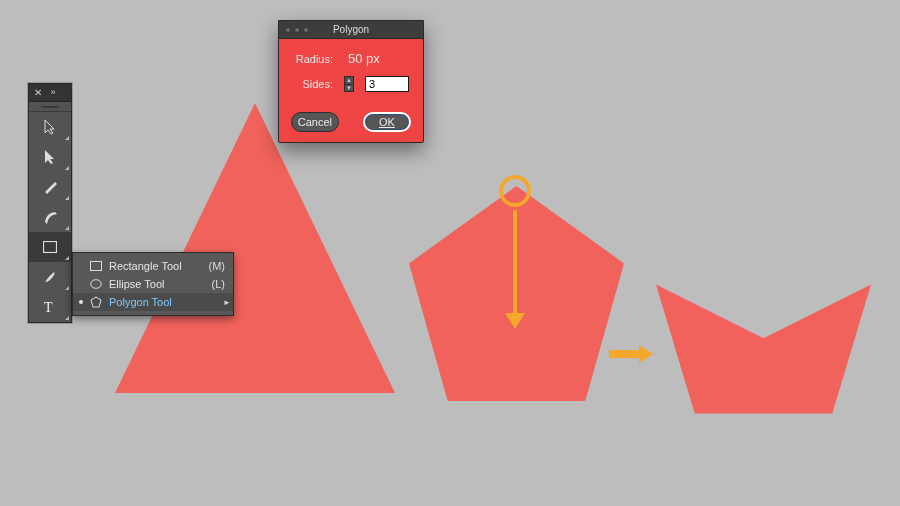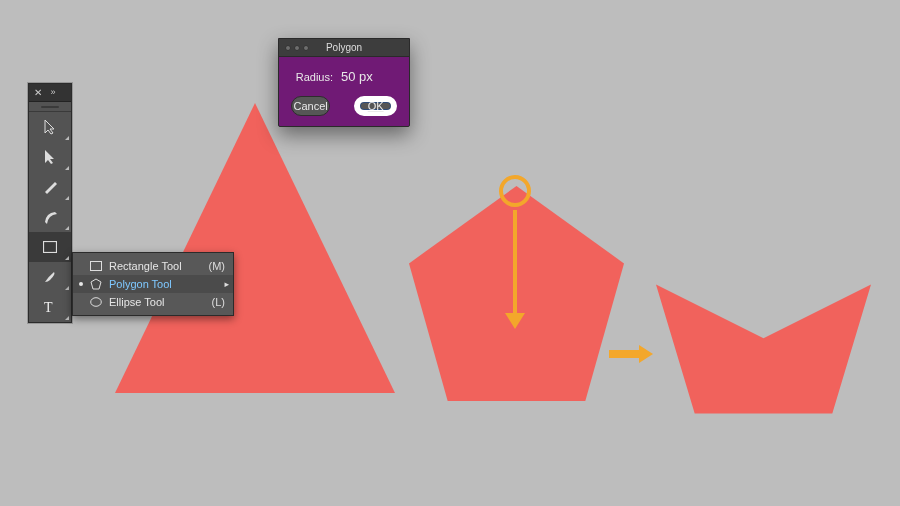--- a/index.html
+++ b/index.html
@@ -128,55 +128,55 @@
   .flyout-item.selected { background:#4b4b4b; }
   .flyout-item.selected .dot{ background:#e6e6e6;}
   .flyout-item.selected .fl-label { color: #7fc8ff; }
   .fl-icon { width:14px; display:flex; justify-content:center;}
   .fl-label { flex:1; font-size:11px;}
   .fl-short { font-size:11px; color:#ddd;}
   .fl-sub { position:absolute; right:4px; font-size:9px; color:#ddd;}
 
   
   .dialog {
-    position: absolute; left: 278px; top: 38px;
-    width: 132px;
-    background: #701a75;
+    position: absolute; left: 278px; top: 20px;
+    width: 146px;
+    background: #ef4444;
     border: 1px solid #2a2a2a;
     box-shadow: 0 8px 20px rgba(0,0,0,.45);
     border-radius: 0 0 2px 2px;
   }
   .dialog-title {
     height: 18px; background: #3d3d3d;
     border-bottom:1px solid #2a2a2a;
     display:flex; align-items:center;
     position:relative;
   }
   .dtl-dots { position:absolute; left:6px; display:flex; gap:3px;}
   .dtl-dots span{width:6px;height:6px;border-radius:50%;background:#6d6d6d;border:1px solid #333;}
   .dtl-text { flex:1; text-align:center; font-size:10px; color:#ddd;}
   .dialog-body { padding: 12px 12px 10px 12px; }
-  .drow { display:flex; align-items:center; margin-bottom:10px; gap:4px;}
+  .drow { display:flex; align-items:center; margin-bottom:10px; gap:11px;}
   .drow label{ width:42px; text-align:right; font-size:11px; color:#e8e8e8;}
   .drow .val { font-size:13px; color:#e8e8e8; padding-left:4px;}
   .stepper { width:10px; height:16px; display:flex; flex-direction:column; background:#505050; border:1px solid #2c2c2c;}
   .stepper div{flex:1;display:flex;align-items:center;justify-content:center;font-size:6px;color:#ccc;border-bottom:1px solid #2c2c2c;}
   .stepper div:last-child{border-bottom:none;}
   .num-input{
     width:44px;height:16px;background:#fff;border:1px solid #1a1a1a;
     color:#000;font-size:11px;padding:0 3px;
   }
-  .dlg-btn-row{display:flex;gap:24px;justify-content:center;margin-top:12px;}
+  .dlg-btn-row{display:flex;gap:24px;justify-content:center;margin-top:20px;}
   .dlg-btn{
     width:58px;height:20px;border-radius:10px;
     background:#565656;border:1px solid #2d2d2d;
     color:#eaeaea;font-size:11px;
     display:flex;align-items:center;justify-content:center;cursor:pointer;
   }
-  .dlg-btn.default{border:6px solid #ffffff; box-shadow: 0 0 0 1px #2e4c7a inset; text-decoration: underline;}
+  .dlg-btn.default{border:2px solid #ffffff; box-shadow: 0 0 0 1px #2e4c7a inset; text-decoration: underline;}
 </style>
 </head>
 <body>
 
 <div class="triangle"></div>
 
 <div class="pentagon-wrap">
   <svg viewBox="0 0 100 100">
       <polygon points="50,0 100,36 82,100 18,100 0,36" fill="#f1625c"></polygon>
     </svg>
@@ -247,54 +247,62 @@
   <div class="flyout-item">
     <span class="dot"></span>
     <span class="fl-icon">
         <svg width="12" height="10">
           <rect x="0.5" y="0.5" width="11" height="9" fill="none" stroke="#ddd"></rect>
         </svg>
       </span>
     <span class="fl-label">Rectangle Tool</span>
     <span class="fl-short">(M)</span>
   </div>
+  <div class="flyout-item">
+    <span class="dot"></span>
+    <span class="fl-icon">
+        <svg width="12" height="10">
+          <ellipse cx="6" cy="5" rx="5.3" ry="4.3" fill="none" stroke="#ddd"></ellipse>
+        </svg>
+      </span>
+    <span class="fl-label">Ellipse Tool</span>
+    <span class="fl-short">(L)</span>
+  </div>
   <div class="flyout-item selected">
     <span class="dot"></span>
     <span class="fl-icon">
         <svg width="12" height="12">
           <polygon points="6,1 11,4 9,11 3,11 1,4" fill="none" stroke="#ddd"></polygon>
         </svg>
       </span>
     <span class="fl-label">Polygon Tool</span>
     <span class="fl-sub">▸</span>
   </div>
-  <div class="flyout-item">
-    <span class="dot"></span>
-    <span class="fl-icon">
-        <svg width="12" height="10">
-          <ellipse cx="6" cy="5" rx="5.3" ry="4.3" fill="none" stroke="#ddd"></ellipse>
-        </svg>
-      </span>
-    <span class="fl-label">Ellipse Tool</span>
-    <span class="fl-short">(L)</span>
-  </div>
 </div>
 
 <div class="dialog">
   <div class="dialog-title">
     <div class="dtl-dots">
         <span></span>
         <span></span>
         <span></span>
       </div>
     <div class="dtl-text">Polygon</div>
   </div>
   <div class="dialog-body">
     <div class="drow">
       <label>Radius:</label>
       <span class="val">50 px</span>
     </div>
+    <div class="drow">
+      <label>Sides:</label>
+      <div class="stepper">
+        <div>▲</div>
+        <div>▼</div>
+      </div>
+      <input class="num-input" value="3" style="">
+    </div>
     <div class="dlg-btn-row">
       <div class="dlg-btn">Cancel</div>
       <div class="dlg-btn default">OK</div>
     </div>
   </div>
 </div>
 
 </body></html>

